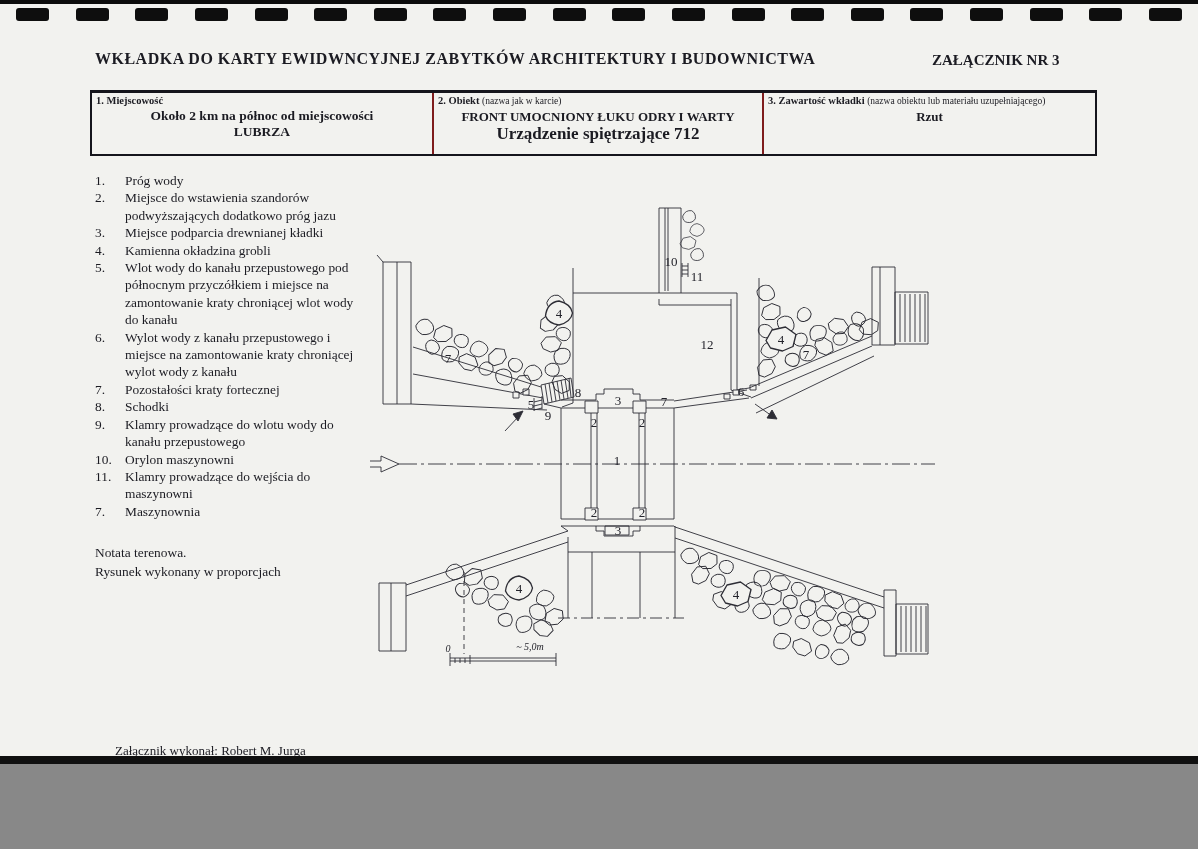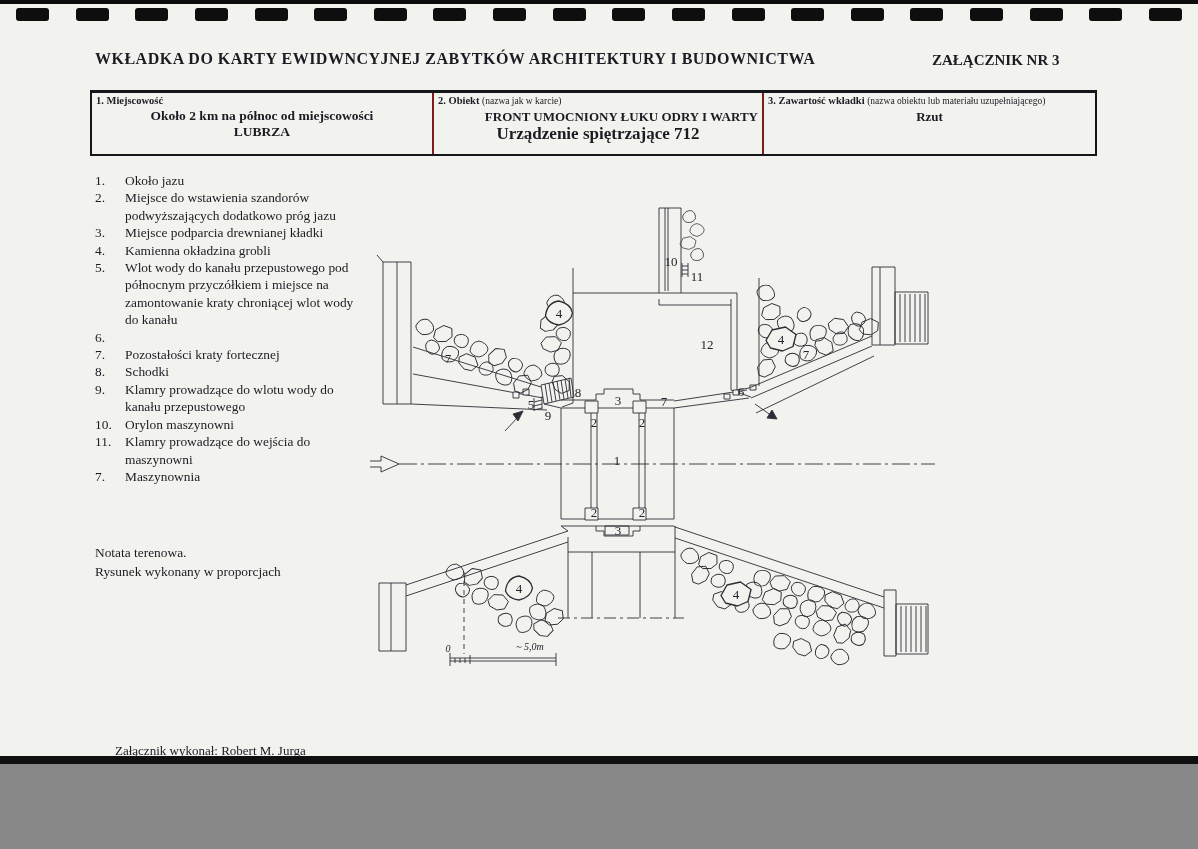--- a/index.html
+++ b/index.html
@@ -16,21 +16,21 @@
   .idtable{position:absolute;left:90px;top:90px;width:1003px;height:61px;display:flex;
            border:2px solid #15151c;border-top-width:3px;background:#f2f2ef;}
   .cell{position:relative;box-sizing:border-box;padding:2px 4px 18px 4px;}
   .cell+.cell{border-left:2px solid #7f1d1d;}
   .c1{width:340px;} .c2{width:330px;} .c3{flex:1;}
   .cellhead{font-size:10.5px;font-weight:bold;line-height:11px;}
   .cellnote{font-size:9.5px;font-weight:normal;}
   .cellbody{text-align:center;font-weight:bold;}
   .c1 .l1{font-size:13.5px;line-height:16px;margin-top:2px;}
   .c1 .l2{font-size:13.5px;line-height:16px;}
-  .c2 .l1{font-size:13px;line-height:15px;margin-top:2px;text-align:right;}
+  .c2 .l1{font-size:13px;line-height:15px;margin-top:2px;}
   .c2 .l2{font-size:17px;line-height:19px;}
   .c3 .l1{font-size:13px;line-height:15px;margin-top:2px;text-align:center;}
   .legend{position:absolute;left:95px;top:172px;width:278px;font-size:13.4px;line-height:17.4px;}
   .li{display:flex;}
   .li .num{width:30px;flex:none;}
   .li .txt{width:240px;}
   .notes{position:absolute;left:95px;top:543px;font-size:13.4px;line-height:19px;}
   .footer{position:absolute;left:115px;top:742px;font-size:13px;line-height:17px;}
   svg.draw{position:absolute;left:370px;top:190px;width:570px;height:490px;}
   svg.draw text{font-family:"Liberation Serif",serif;fill:#23232b;stroke:none;font-size:13px;text-anchor:middle;}
@@ -94,40 +94,41 @@
       </div>
       <div class="cellbody">
         <div class="l1">Rzut</div>
       </div>
     </div>
   </div>
 
   <div class="legend">
     <div class="li">
         <span class="num">1.</span>
-        <span class="txt">Około jazu</span>
+        <span class="txt">Próg wody</span>
       </div>
     <div class="li">
         <span class="num">2.</span>
         <span class="txt">Miejsce do wstawienia szandorów podwyższających dodatkowo próg jazu</span>
       </div>
     <div class="li">
         <span class="num">3.</span>
         <span class="txt">Miejsce podparcia drewnianej kładki</span>
       </div>
     <div class="li">
         <span class="num">4.</span>
         <span class="txt">Kamienna okładzina grobli</span>
       </div>
     <div class="li">
         <span class="num">5.</span>
         <span class="txt">Wlot wody do kanału przepustowego pod północnym przyczółkiem i miejsce na zamontowanie kraty chroniącej wlot wody do kanału</span>
       </div>
     <div class="li">
         <span class="num">6.</span>
+        <span class="txt">Wylot wody z kanału przepustowego i miejsce na zamontowanie kraty chroniącej wylot wody z kanału</span>
       </div>
     <div class="li">
         <span class="num">7.</span>
         <span class="txt">Pozostałości kraty fortecznej</span>
       </div>
     <div class="li">
         <span class="num">8.</span>
         <span class="txt">Schodki</span>
       </div>
     <div class="li">

